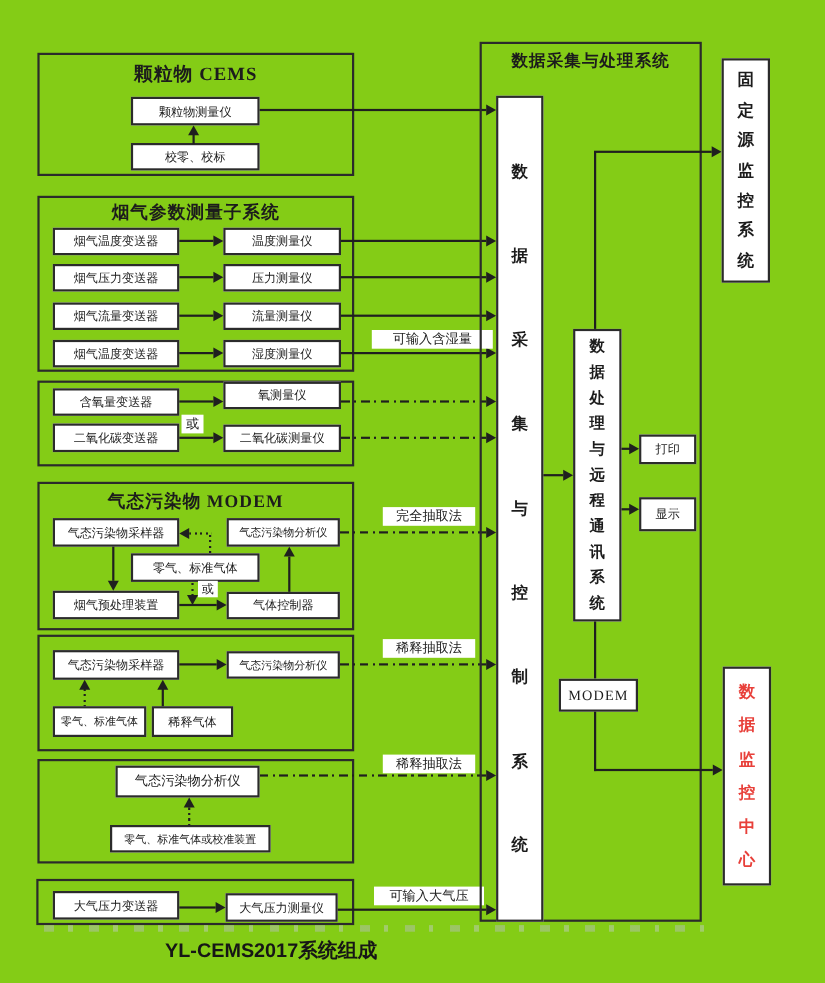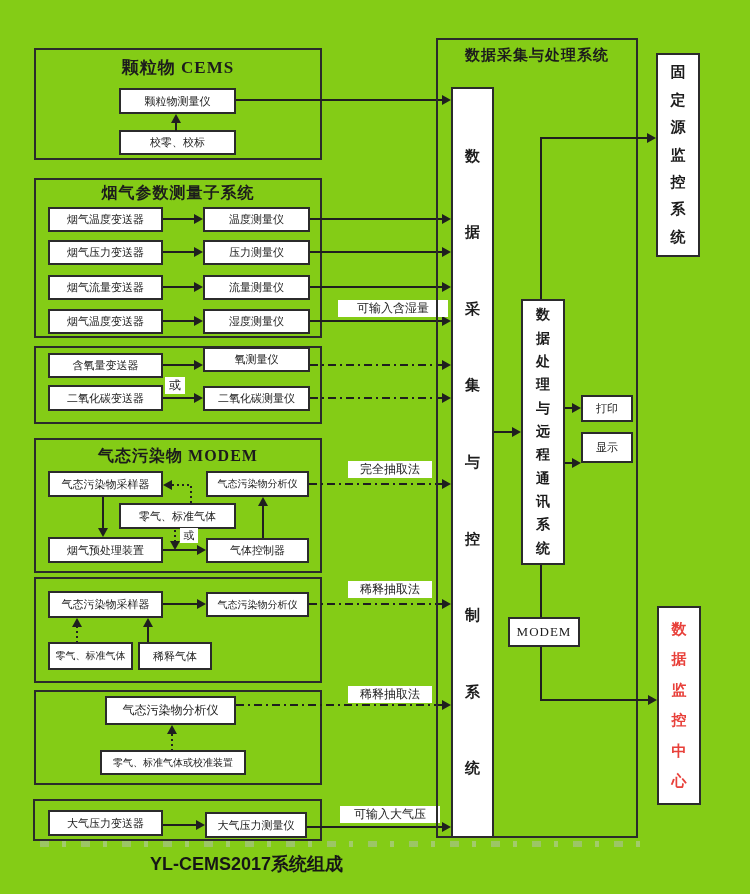--- a/index.html
+++ b/index.html
@@ -188,21 +188,21 @@
   <div class="ar" style="left:512px;top:427px"></div>
 
   <div class="vl" style="left:540px;top:138px;height:161px"></div>
   <div class="hl" style="left:540px;top:137px;width:107px"></div>
   <div class="ar" style="left:647px;top:133px"></div>
 
   <div class="nb" style="left:581px;top:395px;width:52px;height:27px">打印</div>
   <div class="hl" style="left:565px;top:407px;width:8px"></div>
   <div class="ar" style="left:572px;top:403px"></div>
 
-  <div class="nb" style="left:581px;top:432px;width:52px;height:31px">显示</div>
+  <div class="nb" style="left:581px;top:452px;width:52px;height:31px">显示</div>
   <div class="hl" style="left:565px;top:462px;width:8px"></div>
   <div class="ar" style="left:572px;top:458px"></div>
 
   <div class="vl" style="left:540px;top:565px;height:52px"></div>
   <div class="nb" style="left:508px;top:617px;width:72px;height:30px;font-size:13px;letter-spacing:1px">MODEM</div>
   <div class="vl" style="left:540px;top:647px;height:54px"></div>
   <div class="hl" style="left:540px;top:699px;width:108px"></div>
   <div class="ar" style="left:648px;top:695px"></div>
 
   <div class="vbox" style="left:656px;top:53px;width:44px;height:204px">

